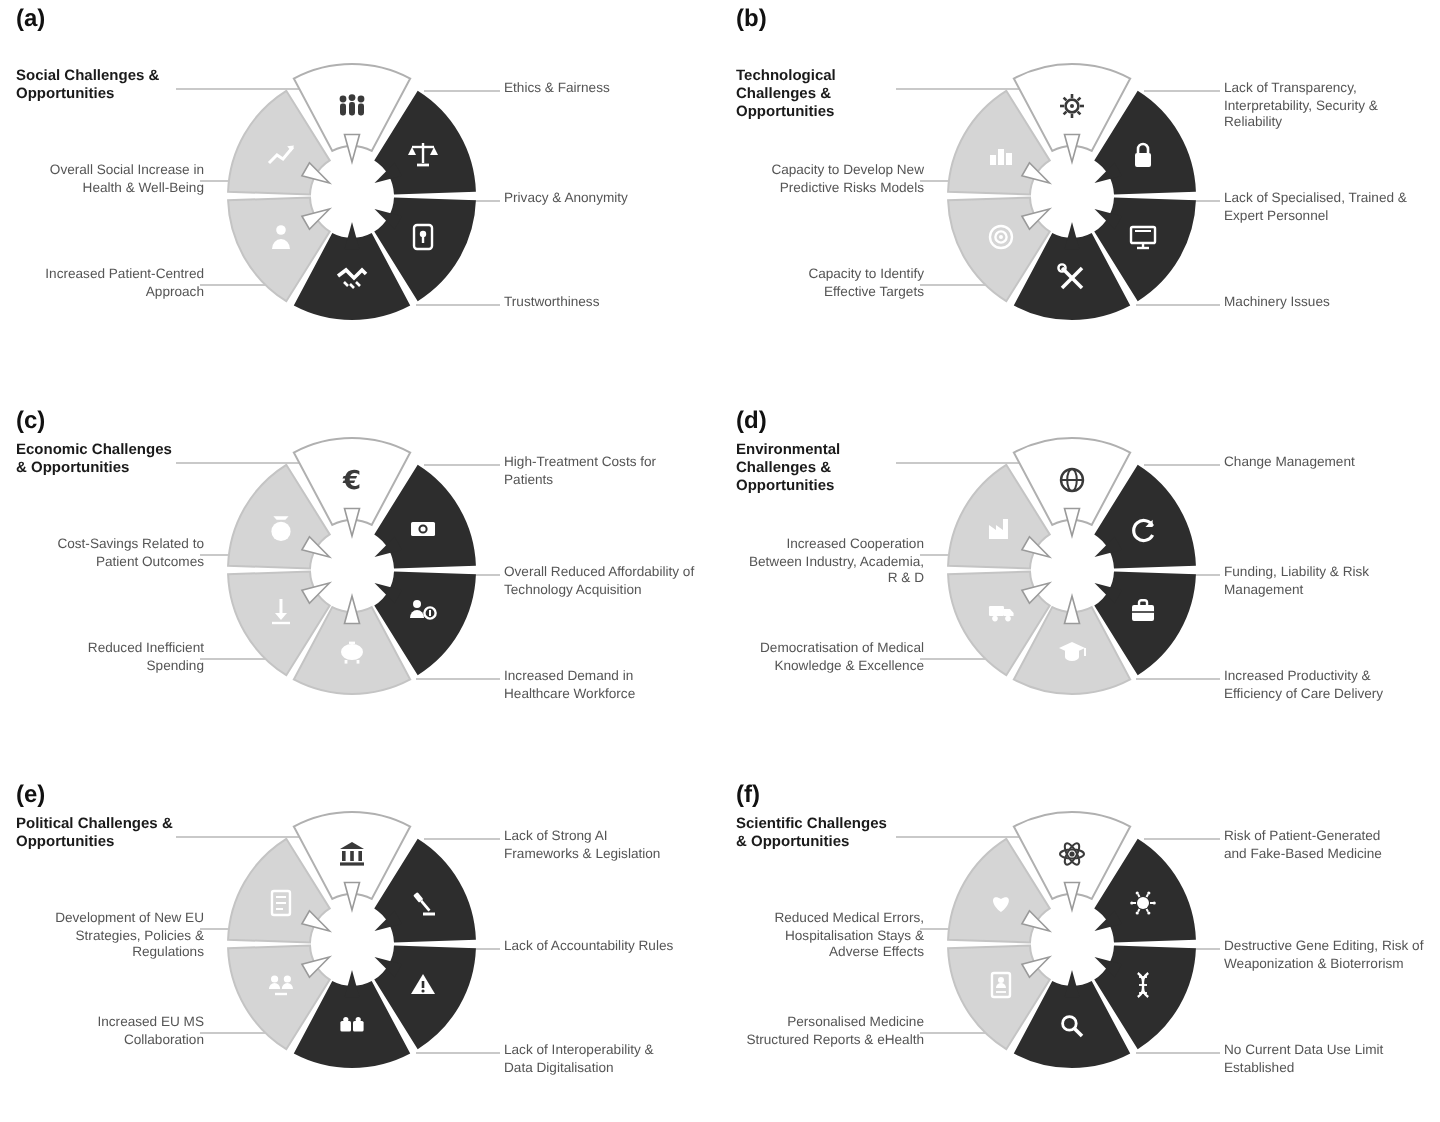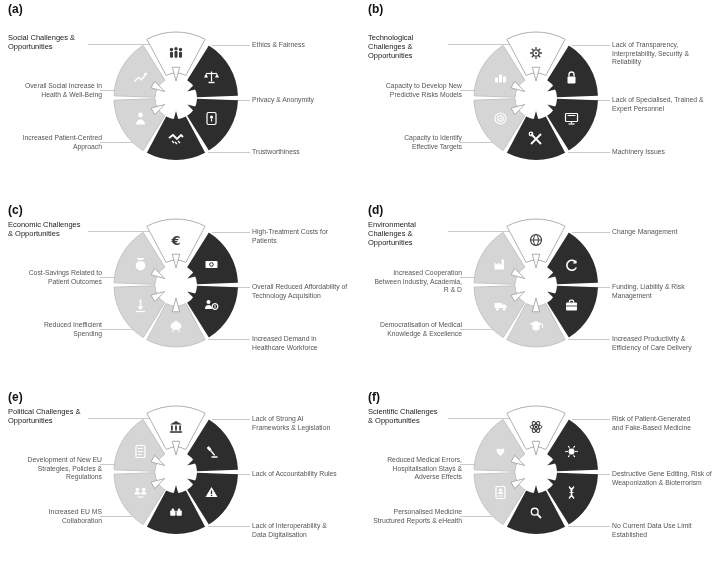--- a/index.html
+++ b/index.html
@@ -3,21 +3,21 @@
 <meta charset="utf-8">
 <style>
   html,body{margin:0;padding:0;background:#ffffff;}
   .figure{position:relative;width:720px;height:561px;background:#fff;
     font-family:"Liberation Sans","DejaVu Sans",sans-serif;display:grid;
     grid-template-columns:360px 360px;grid-template-rows:187px 187px 187px;}
   .panel{position:relative;width:360px;height:187px;}
   .letter{position:absolute;left:8px;top:2px;font-size:12px;font-weight:bold;color:#111;}
   .panel:nth-child(n+3) .letter{top:16px;}
   .ptitle{position:absolute;left:8px;top:33px;width:112px;font-size:7.5px;line-height:9px;
-    font-weight:normal;color:#1a1a1a;white-space:pre-line;z-index:2;}
+    font-weight:bold;color:#1a1a1a;white-space:pre-line;z-index:2;}
   .lbl{position:absolute;font-size:6.8px;line-height:8.5px;color:#555;white-space:pre-line;z-index:2;}
   .ll{left:-2px;width:104px;text-align:right;}
   .ll1{top:82px}.ll2{top:134px}
   .rl{left:252px;width:110px;text-align:left;}
   .rl1{top:41px}.rl2{top:96px}.rl3{top:148px}
   .cline{position:absolute;height:1px;background:#c9c9c9;z-index:1;}
   .ln-title{left:88px;top:44px;width:74px}
   .ln-l1{left:100px;top:90px;width:28px}
   .ln-l2{left:100px;top:142px;width:38px}
   .ln-r1{left:212px;top:45px;width:38px}

